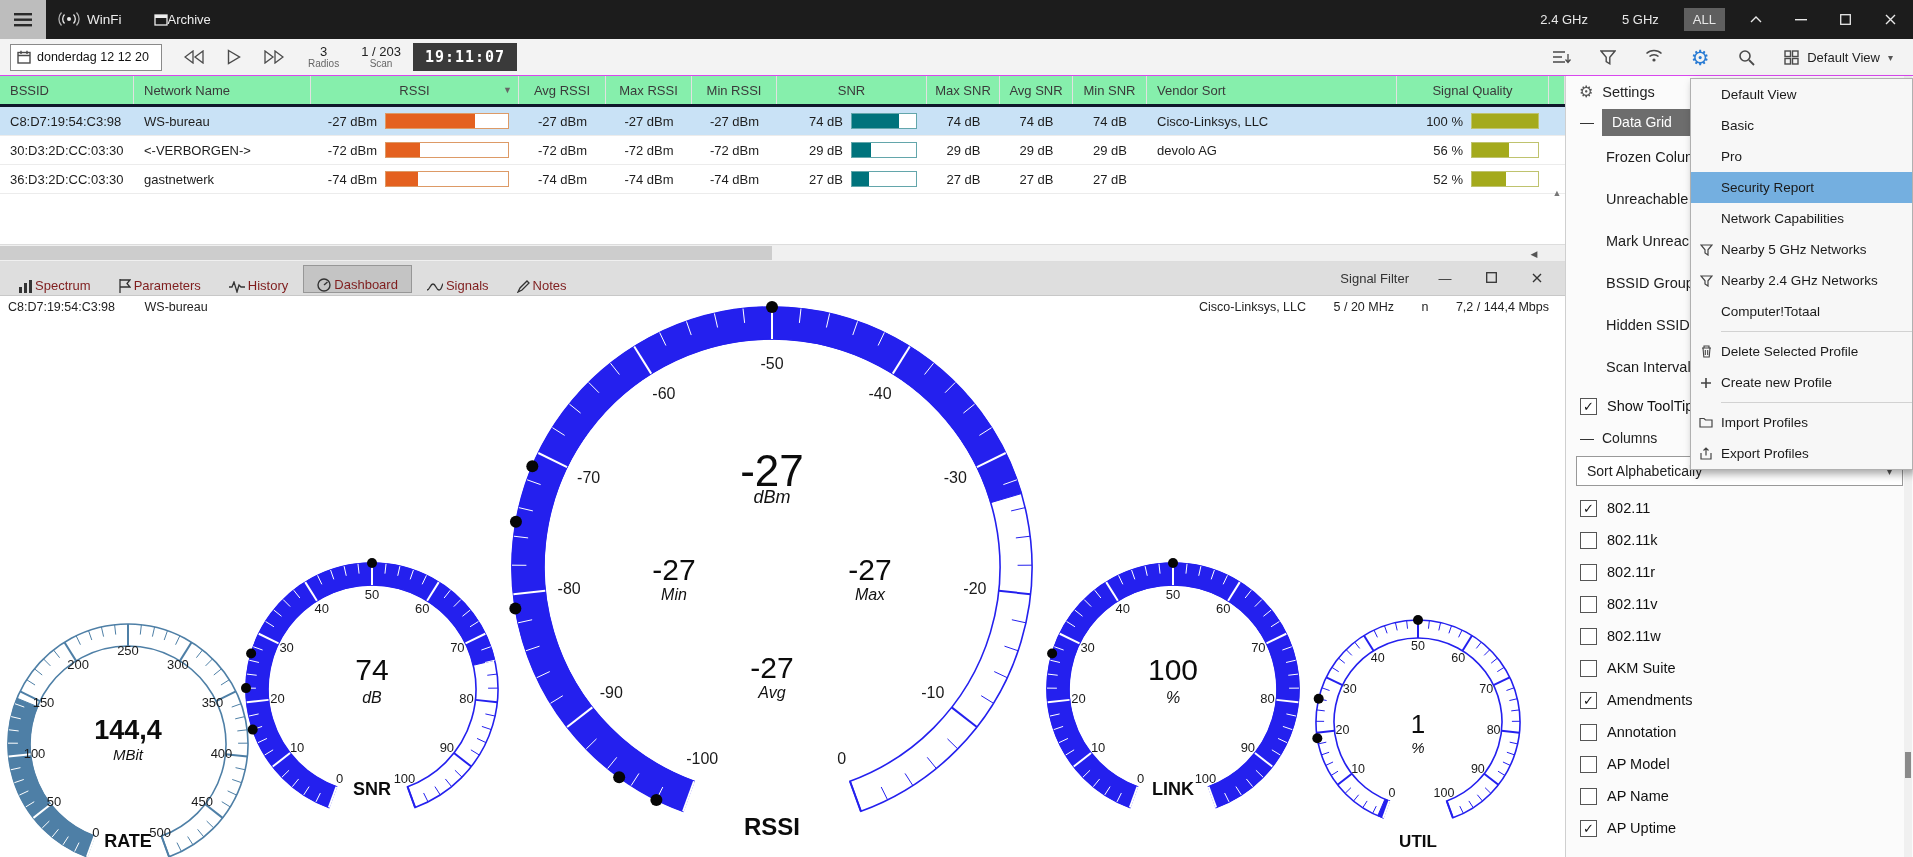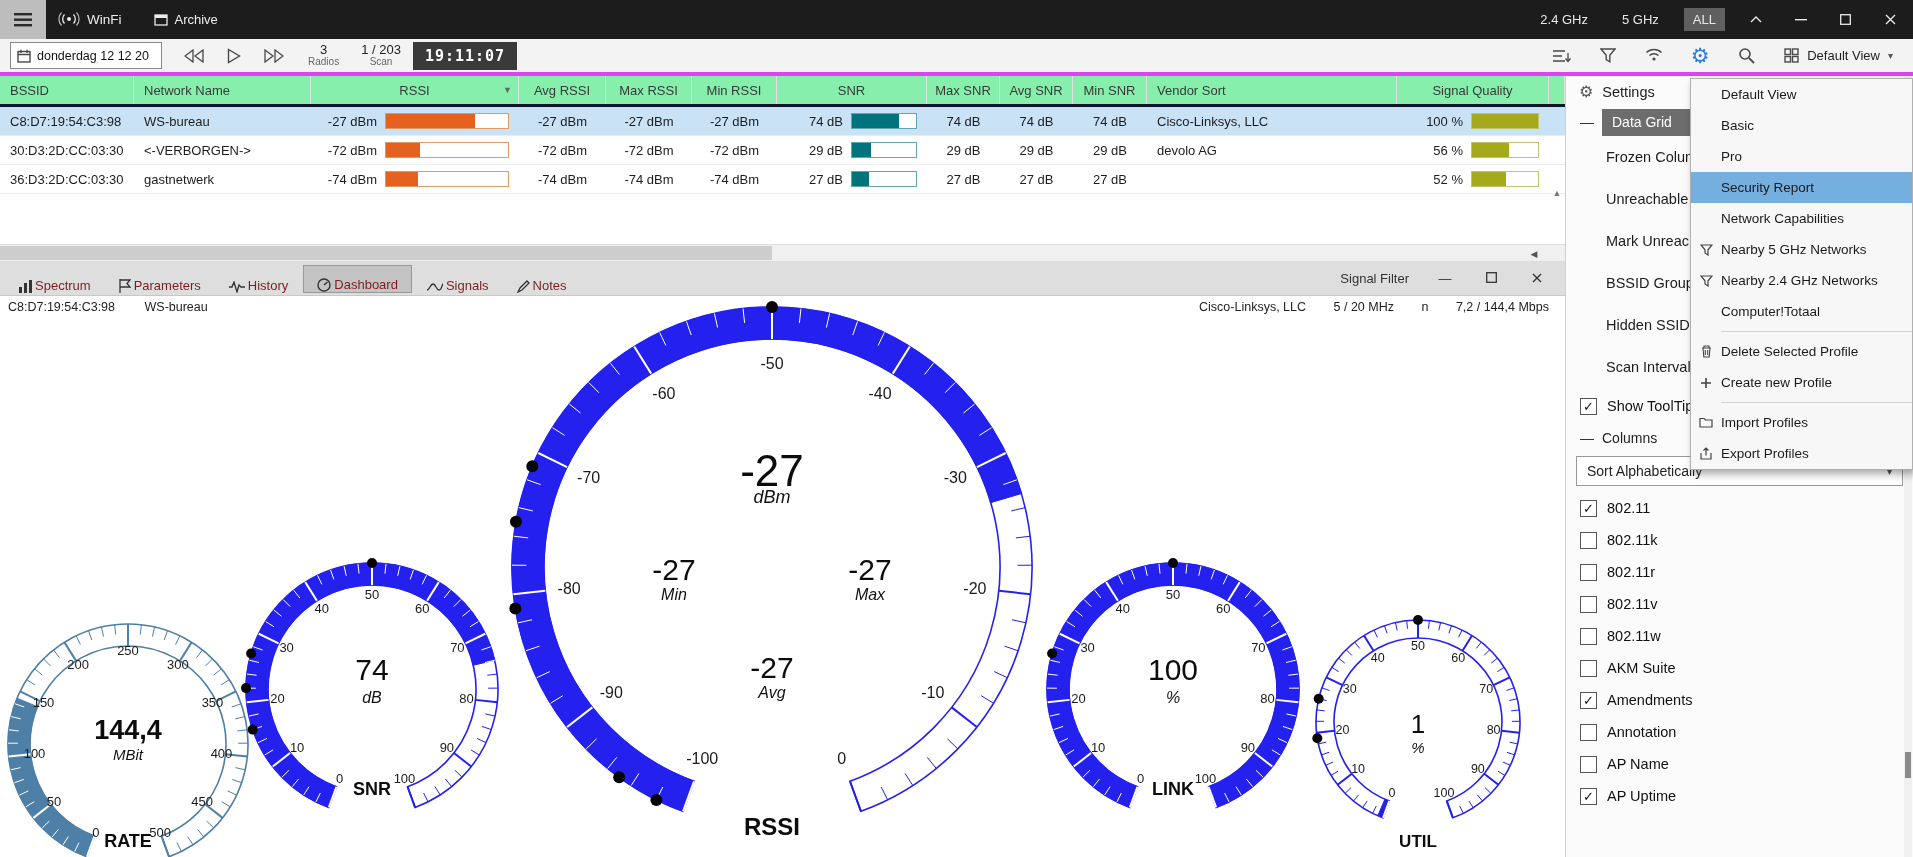--- a/index.html
+++ b/index.html
@@ -4,29 +4,29 @@
 <style>
 *{box-sizing:border-box;margin:0;padding:0}
 html,body{width:1913px;height:857px;overflow:hidden;background:#fff;color:#111;
   font-family:"Liberation Sans","DejaVu Sans",sans-serif;font-size:13px}
 
 
 #titlebar{position:absolute;top:0;left:0;width:1913px;height:39px;background:#1c1c1c;
   display:flex;align-items:center;color:#ececec}
 .tb-hamb{width:46px;height:39px;background:#bdbdbd;display:flex;align-items:center;justify-content:center;cursor:pointer}
 .logo{display:flex;gap:7px;padding:0 16px 0 12px;font-size:13.5px}
-.nav-tab{display:flex;align-items:center;gap:7px;padding:0 16px;height:28px;font-size:13px}
+.nav-tab{display:flex;align-items:center;gap:0;padding:0 16px;height:28px;font-size:13px}
 .tb-right{margin-left:auto;display:flex;align-items:center}
 .band{padding:4px 9px;margin:0 8px;font-size:13px;color:#e8e8e8}
 .band.active{background:#5f5f5f}
 .winbtn{width:45px;height:39px;display:flex;align-items:center;justify-content:center;color:#e8e8e8;font-size:15px}
 
 
 #toolbar{position:absolute;top:39px;left:0;width:1913px;height:37px;background:#f3f3f3;
-  border-bottom:4px solid #d946ef;display:flex;align-items:center;padding:0 10px;gap:12px}
+  border-bottom:1px solid #d946ef;display:flex;align-items:center;padding:0 10px;gap:12px}
 .datefield{width:152px;height:27px;border:1px solid #8a8a8a;background:#fff;display:flex;align-items:center;
   gap:6px;padding:0 6px;font-size:12.5px;overflow:hidden;white-space:nowrap}
 .transport{display:flex;align-items:center;gap:16px;margin-left:8px}
 .counter{display:flex;flex-direction:column;align-items:center;line-height:1.05;margin-left:10px}
 .counter .cv{font-size:13px;color:#222}
 .counter .cl{font-size:10px;color:#666}
 .clock{background:#3a3a3a;color:#fff;font-family:"DejaVu Sans Mono",monospace;
   font-size:15px;font-weight:bold;padding:5px 12px;letter-spacing:1px}
 .tbar-right{margin-left:auto;display:flex;align-items:center;gap:22px;padding-right:6px}
 .tbar-ic{display:flex;align-items:center;justify-content:center;width:24px;height:24px}
@@ -854,20 +854,24 @@
       <div class="sp-check">
         <span class="cb checked"></span>
         <span>Amendments</span>
       </div>
       <div class="sp-check">
         <span class="cb"></span>
         <span>Annotation</span>
       </div>
       <div class="sp-check">
         <span class="cb"></span>
+        <span>AP Model</span>
+      </div>
+      <div class="sp-check">
+        <span class="cb"></span>
         <span>AP Name</span>
       </div>
       <div class="sp-check">
         <span class="cb checked"></span>
         <span>AP Uptime</span>
       </div>
     </div>
   <div id="sp-scroll">
       <div class="thumb"></div>
     </div>

